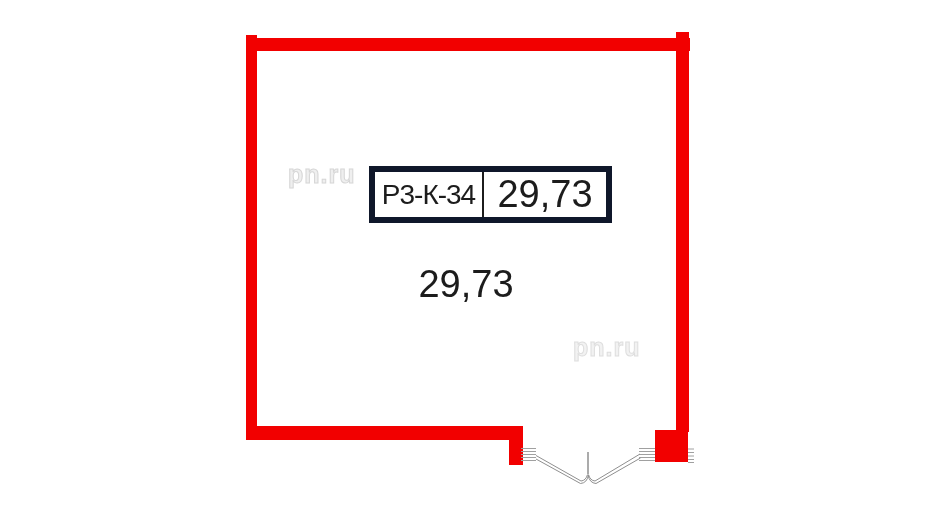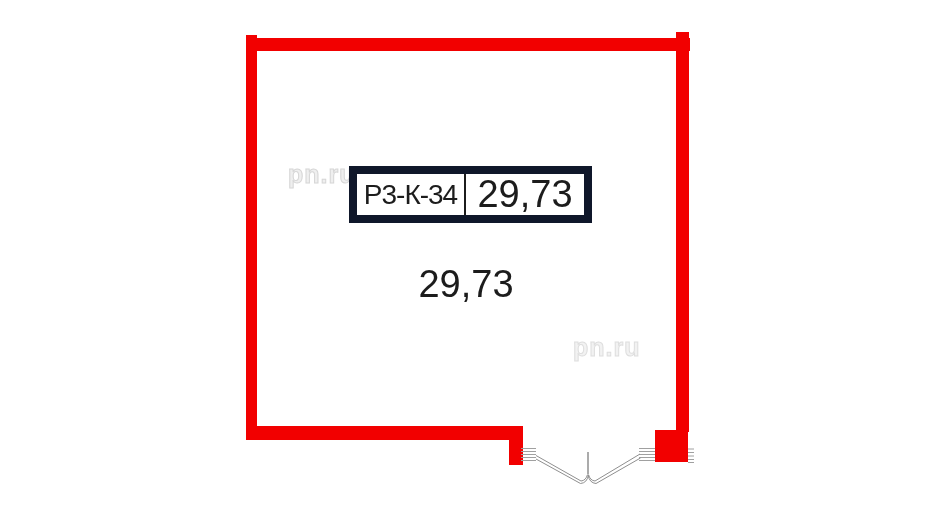--- a/index.html
+++ b/index.html
@@ -25,24 +25,24 @@
   .wall-left   { left: 246px; top: 35px;  width: 11px;  height: 402px; }
   .wall-top    { left: 246px; top: 38px;  width: 444px; height: 13px; }
   .wall-right  { left: 676px; top: 32px;  width: 13px;  height: 400px; }
   .wall-bottom { left: 246px; top: 426px; width: 276px; height: 14px; }
   .door-pier-left  { left: 509px; top: 426px; width: 14px; height: 39px; }
   .door-pier-right { left: 655px; top: 430px; width: 33px; height: 32px; }
 
   
   .unit-label-box {
     position: absolute;
-    left: 349px; top: 166px;
+    left: 369px; top: 166px;
     width: 243px; height: 57px;
     box-sizing: border-box;
-    border: 8px solid #0f172a;
+    border: 6px solid #0f172a;
     background: #ffffff;
     display: flex;
     z-index: 3;
   }
   .unit-code-cell {
     box-sizing: border-box;
     width: 109px;
     border-right: 2px solid #1c1c1c;
     display: flex;
     align-items: center;

